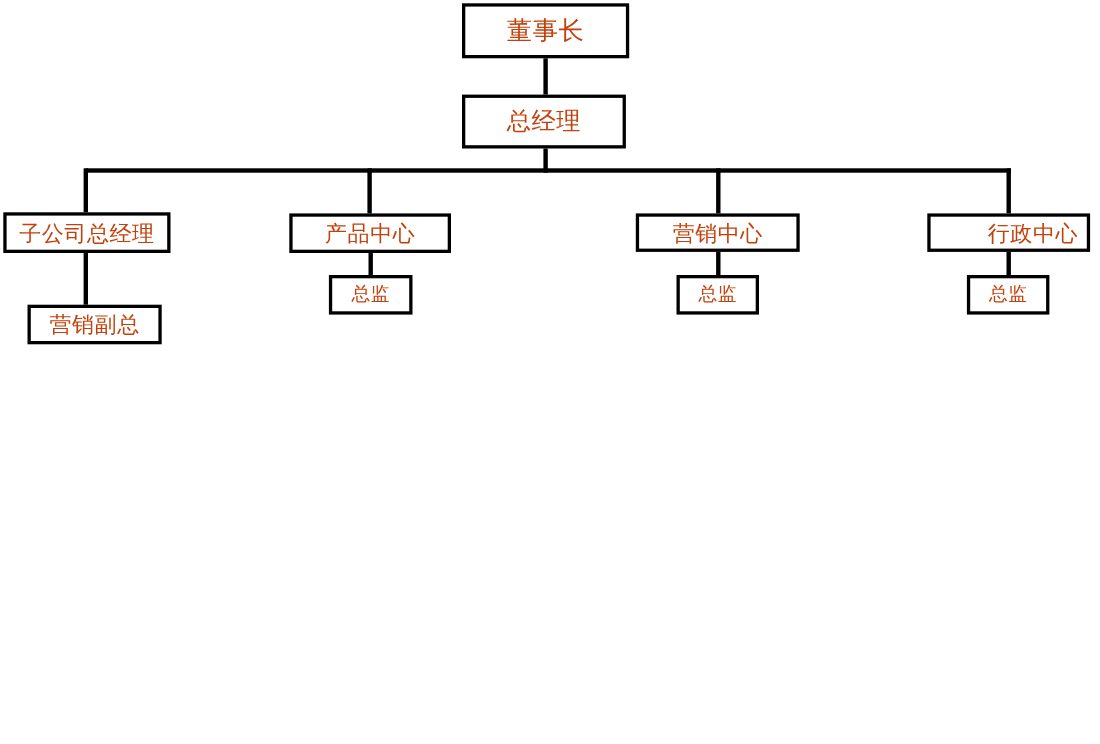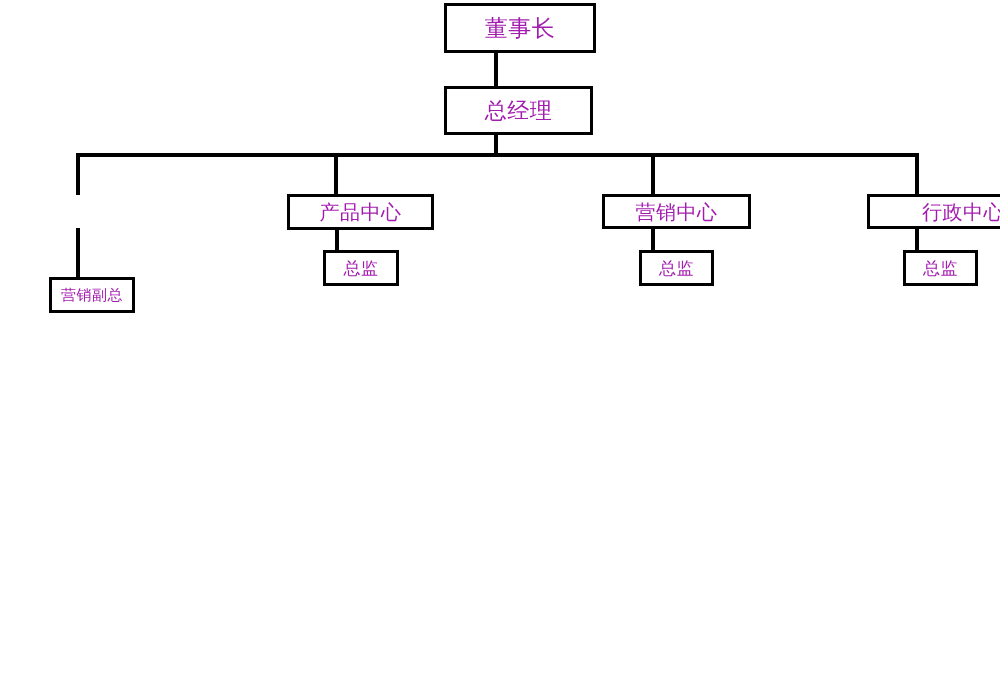--- a/index.html
+++ b/index.html
@@ -18,38 +18,37 @@
     overflow: hidden;
   }
   .node {
     position: absolute;
     box-sizing: border-box;
     background: #ffffff;
     border: 3px solid #000000;
     display: flex;
     align-items: center;
     justify-content: center;
-    color: #a21caf;
+    color: #c2410c;
     line-height: 1;
     white-space: nowrap;
     z-index: 3;
-    margin-left: 24px;
   }
   .node-label {
     display: block;
     letter-spacing: 0.5px;
   }
   
   .n-chairman       { left: 420px; top: 3px;   width: 152px; height: 50px; font-size: 23px; }
   .n-gm             { left: 420px; top: 86px;  width: 149px; height: 49px; font-size: 22px; }
   .n-sub-gm         { left: 3px;   top: 193px; width: 152px; height: 37px; font-size: 20px; }
   .n-product        { left: 263px; top: 194px; width: 147px; height: 36px; font-size: 20px; }
   .n-marketing      { left: 578px; top: 194px; width: 149px; height: 35px; font-size: 20px; }
   .n-admin          { left: 843px; top: 194px; width: 148px; height: 35px; font-size: 20px; padding-left: 44px; }
-  .n-mkt-vp         { left: 25px;  top: 277px; width: 86px; height: 36px; font-size: 15px; align-items: center; }
+  .n-mkt-vp         { left: 25px;  top: 277px; width: 122px; height: 36px; font-size: 20px; align-items: center; }
   .n-dir-product    { left: 299px; top: 250px; width: 76px;  height: 36px; font-size: 17px; }
   .n-dir-marketing  { left: 615px; top: 250px; width: 75px;  height: 36px; font-size: 17px; }
   .n-dir-admin      { left: 879px; top: 250px; width: 75px;  height: 36px; font-size: 17px; }
 
   
   .conn {
     position: absolute;
     background: #000000;
     z-index: 1;
   }
@@ -87,20 +86,23 @@
   <div class="conn conn-v c-admin-dir"></div>
 
   <div class="node n-chairman">
     <span class="node-label">董事长</span>
   </div>
 
   <div class="node n-gm">
     <span class="node-label">总经理</span>
   </div>
 
+  <div class="node n-sub-gm">
+    <span class="node-label">子公司总经理</span>
+  </div>
   <div class="node n-marketing">
     <span class="node-label">营销中心</span>
   </div>
   <div class="node n-product">
     <span class="node-label">产品中心</span>
   </div>
   <div class="node n-admin">
     <span class="node-label">行政中心</span>
   </div>
 

